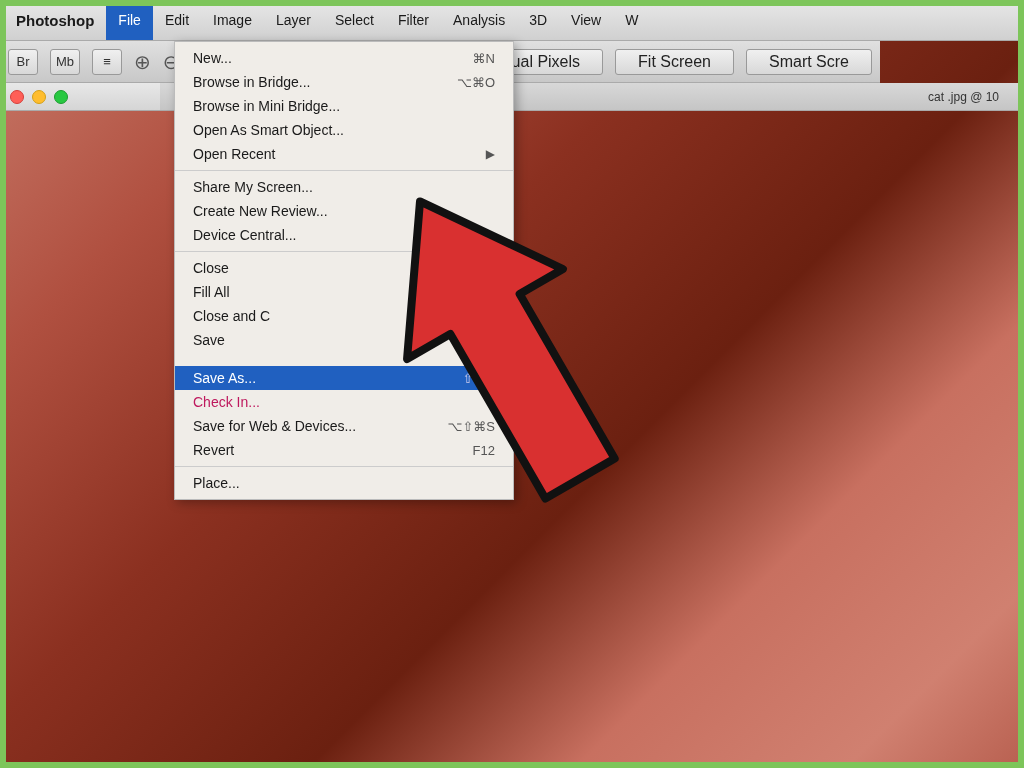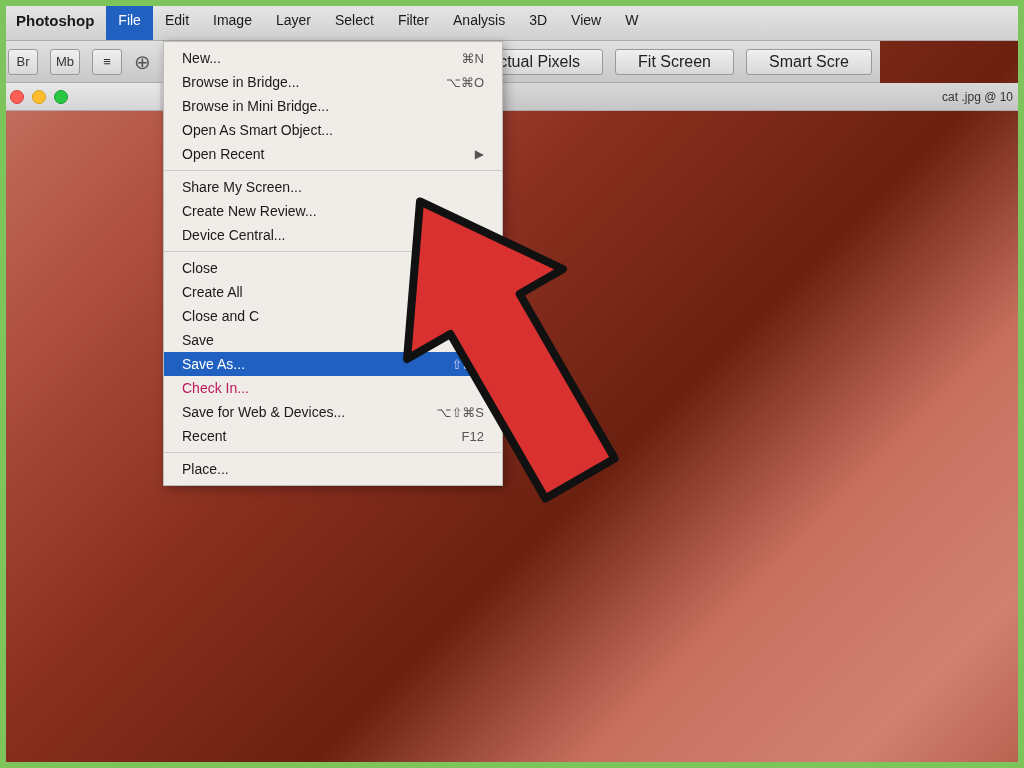--- a/index.html
+++ b/index.html
@@ -144,32 +144,32 @@
     
     .infobar {
       position: absolute;
       top: 83px; left: 160px;
       width: 861px;
       height: 28px;
       background: linear-gradient(to bottom, #d8d8d8, #c5c5c5);
       border-bottom: 1px solid #aaa;
       display: flex;
       align-items: center;
-      padding: 0 8px;
+      padding: 0 22px;
       font-size: 12px;
       color: #333;
       z-index: 10;
       justify-content: flex-end;
     }
 
     
     .dropdown-menu {
       position: absolute;
       top: 41px;
-      left: 163px;
+      left: 174px;
       width: 340px;
       background: #f0ede8;
       border: 1px solid #bbb;
       box-shadow: 3px 3px 10px rgba(0,0,0,0.3);
       z-index: 50;
       padding: 4px 0;
     }
 
     .menu-item {
       display: flex;
@@ -179,20 +179,21 @@
       font-size: 14px;
       color: #1a1a1a;
       cursor: pointer;
       white-space: nowrap;
     }
 
     .menu-item.highlighted {
       background: #2060c0;
       color: white;
       font-weight: 500;
+      margin-top: 14px;
     }
 
     .menu-item.disabled {
       color: #be185d;
       cursor: default;
     }
 
     .menu-shortcut {
       font-size: 13px;
       color: #555;
@@ -308,21 +309,21 @@
   <div class="menu-item">
     <span>Device Central...</span>
     <span class="menu-shortcut"></span>
   </div>
   <div class="menu-separator"></div>
   <div class="menu-item">
     <span>Close</span>
     <span class="menu-shortcut">⌘W</span>
   </div>
   <div class="menu-item">
-    <span>Create All</span>
+    <span>Fill All</span>
     <span class="menu-shortcut"></span>
   </div>
   <div class="menu-item">
     <span>Close and C</span>
     <span class="menu-shortcut"></span>
   </div>
   <div class="menu-item">
     <span>Save</span>
     <span class="menu-shortcut">⌘S</span>
   </div>
@@ -332,21 +333,21 @@
   </div>
   <div class="menu-item disabled">
     <span>Check In...</span>
     <span class="menu-shortcut"></span>
   </div>
   <div class="menu-item">
     <span>Save for Web &amp; Devices...</span>
     <span class="menu-shortcut">⌥⇧⌘S</span>
   </div>
   <div class="menu-item">
-    <span>Recent</span>
+    <span>Revert</span>
     <span class="menu-shortcut">F12</span>
   </div>
   <div class="menu-separator"></div>
   <div class="menu-item">
     <span>Place...</span>
     <span class="menu-shortcut"></span>
   </div>
 </div>
 
 <div class="red-arrow">

